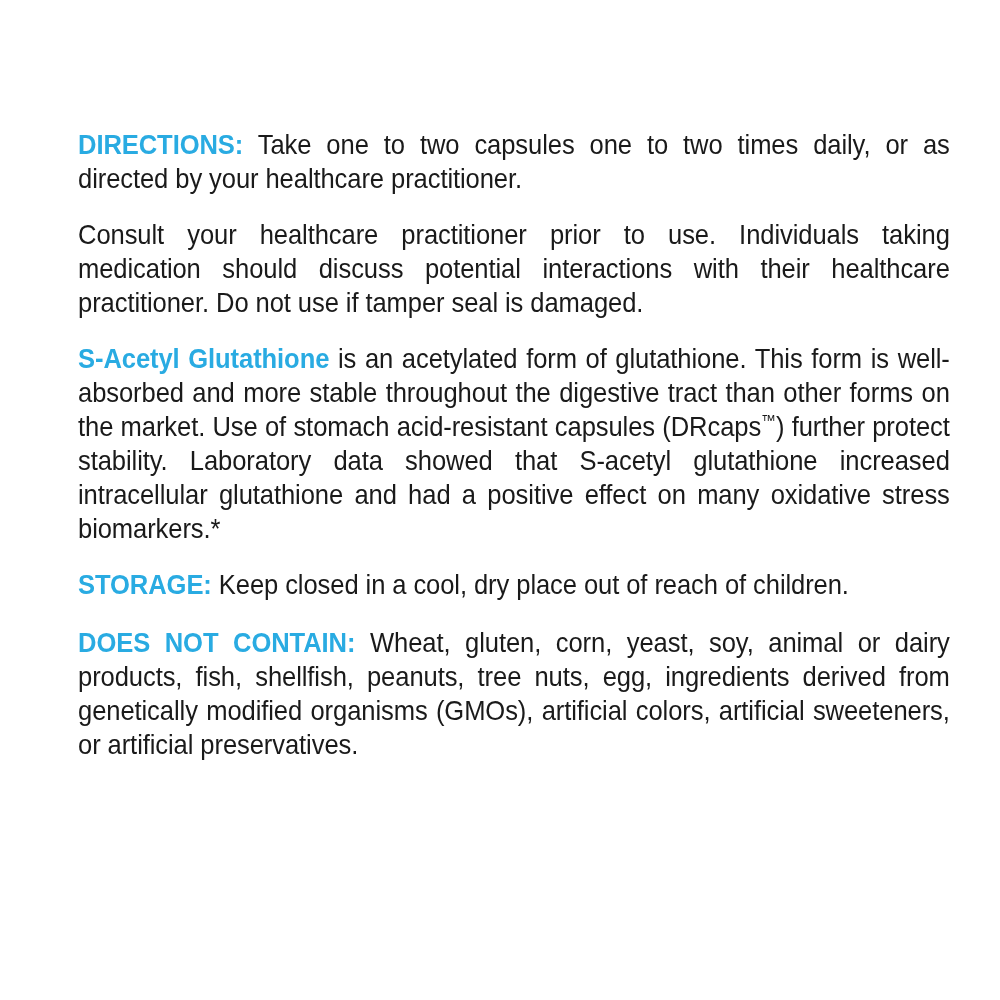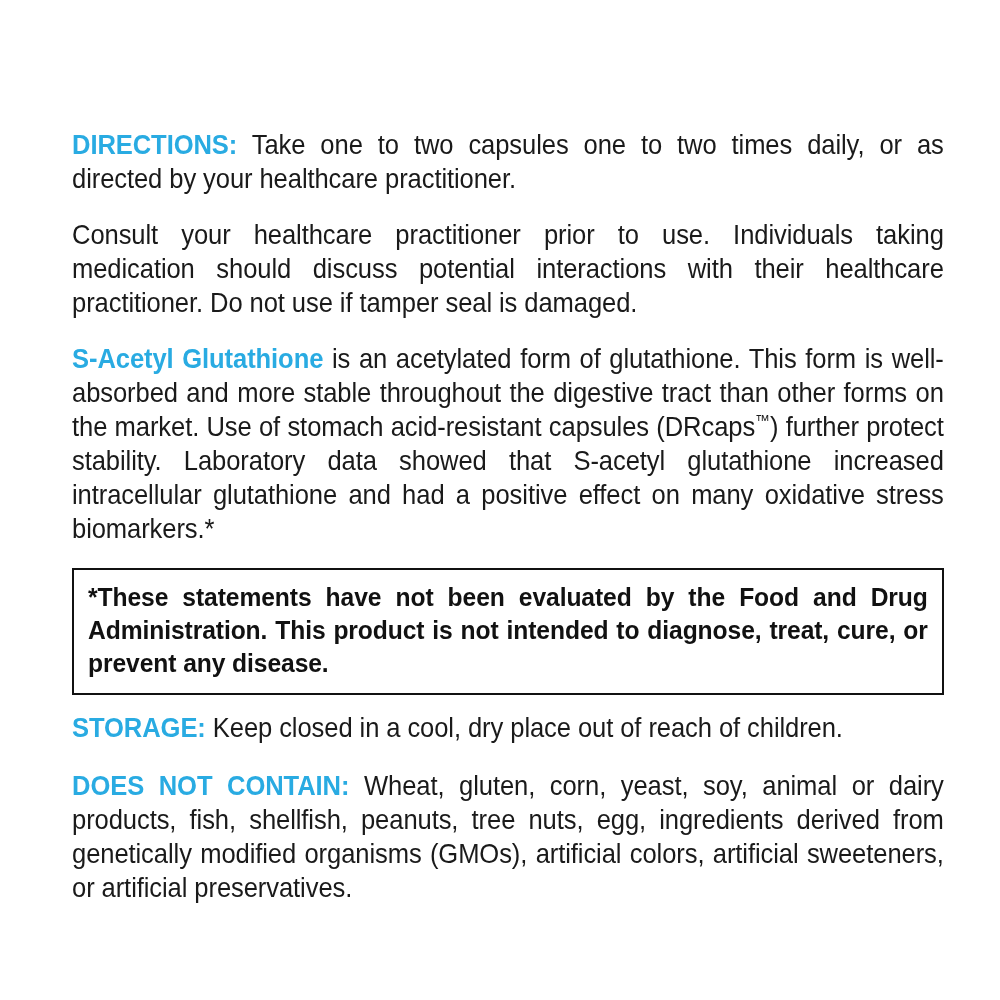--- a/index.html
+++ b/index.html
@@ -13,21 +13,21 @@
     height: 1000px;
     overflow: hidden;
     font-family: "Liberation Sans Narrow", "Liberation Sans", "DejaVu Sans", sans-serif;
     font-stretch: condensed;
     color: #1a1a1a;
     -webkit-font-smoothing: antialiased;
   }
 
   .label-panel {
     position: absolute;
-    left: 72px;
+    left: 78px;
     top: 128px;
     width: 872px;
   }
 
   .para {
     font-size: 27.5px;
     line-height: 34px;
     text-align: justify;
     text-justify: inter-word;
     margin: 0 0 22px 0;
@@ -78,21 +78,18 @@
 <body>
 
 <div class="label-panel">
 
   <p class="para"><span class="heading">DIRECTIONS:</span><span> Take one to two capsules one to two times daily, or as directed by your healthcare practitioner.</span></p>
 
   <p class="para"><span>Consult your healthcare practitioner prior to use. Individuals taking medication should discuss potential interactions with their healthcare practitioner. Do not use if tamper seal is damaged.</span></p>
 
   <p class="para"><span class="heading">S-Acetyl Glutathione</span><span> is an acetylated form of glutathione. This form is well-absorbed and more stable throughout the digestive tract than other forms on the market. Use of stomach acid-resistant capsules (DRcaps</span><span class="tm">™</span><span>) further protect stability. Laboratory data showed that S-acetyl glutathione increased intracellular glutathione and had a positive effect on many oxidative stress biomarkers.*</span></p>
 
-  <div class="fda-box">
-    <p class="fda-text">*These statements have not been evaluated by the Food and Drug Administration. This product is not intended to diagnose, treat, cure, or prevent any disease.</p>
-  </div>
 
   <p class="para storage-para"><span class="heading">STORAGE:</span><span> Keep closed in a cool, dry place out of reach of children.</span></p>
 
   <p class="para"><span class="heading">DOES NOT CONTAIN:</span><span> Wheat, gluten, corn, yeast, soy, animal or dairy products, fish, shellfish, peanuts, tree nuts, egg, ingredients derived from genetically modified organisms (GMOs), artificial colors, artificial sweeteners, or artificial preservatives.</span></p>
 
 </div>
 
 </body></html>

